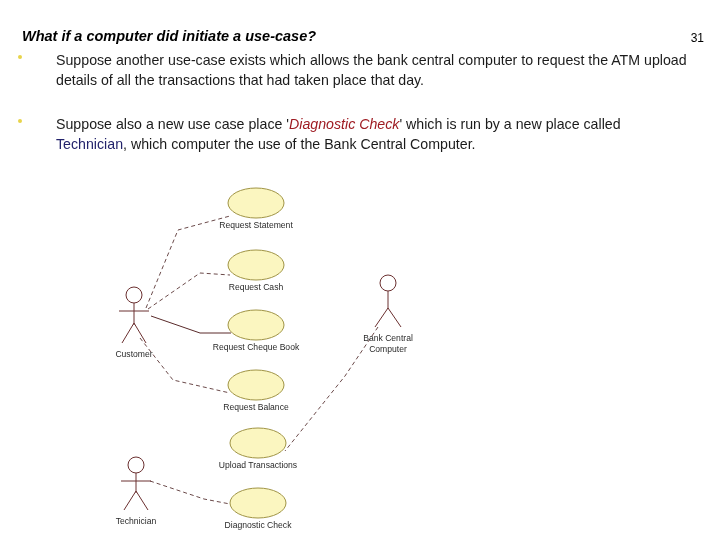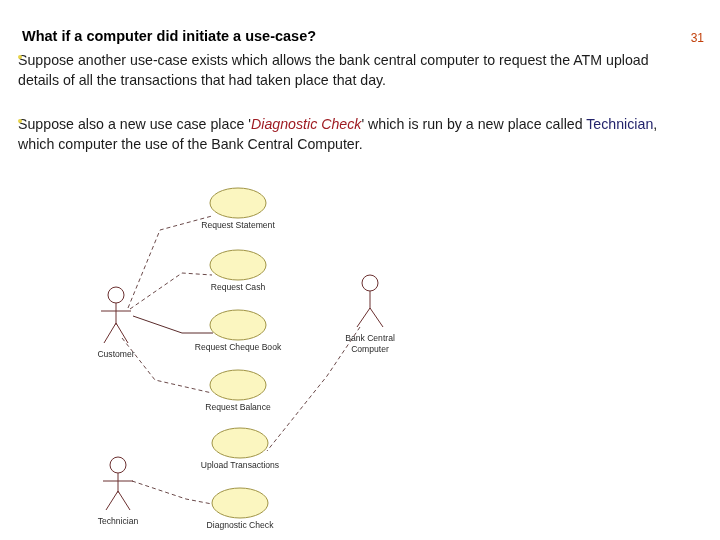--- a/index.html
+++ b/index.html
@@ -17,50 +17,52 @@
     color: #000000;
   }
 
   
   #slide-title {
     position: absolute;
     left: 22px;
     top: 28px;
     font-size: 14.5px;
     font-weight: bold;
+    font-style: italic;
     letter-spacing: 0px;
     white-space: nowrap;
     color: #000000;
   }
   #page-number {
     position: absolute;
     right: 16px;
     top: 31px;
     font-size: 12px;
-    color: #c2410c;
+    color: #000000;
   }
 
   
   .bullet-row {
     position: absolute;
     left: 18px;
     width: 672px;
     display: block;
   }
   .bullet-mark {
     position: absolute;
     left: 0px;
     top: 5px;
     width: 4px;
     height: 4px;
     background: #e8d44a;
     border-radius: 50%;
   }
   .bullet-text {
     display: block;
+    margin-left: 38px;
     font-size: 14.2px;
     line-height: 20px;
     color: #1b1b1b;
     text-align: left;
   }
   #bullet-1 { top: 50px; }
   #bullet-2 { top: 114px; }
 
   .em-diagnostic {
     color: #9e1b22;
@@ -70,20 +72,21 @@
     color: #23236b;
   }
 
   
   #usecase-diagram {
     position: absolute;
     left: 0px;
     top: 175px;
     width: 460px;
     height: 360px;
+    padding-left: 18px;
   }
   #usecase-diagram svg {
     display: block;
   }
   .uc-ellipse {
     fill: #fbf6c0;
     stroke: #a09444;
     stroke-width: 1;
   }
   .uc-label {

